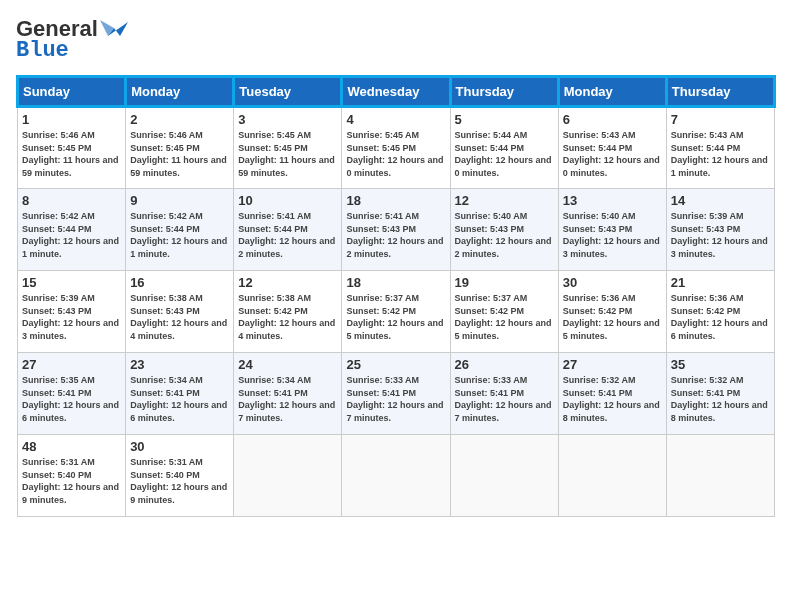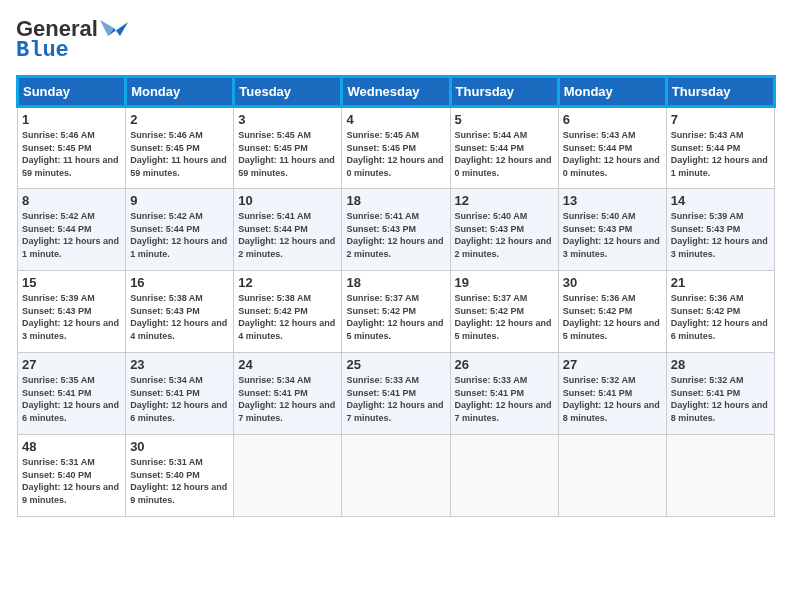--- a/index.html
+++ b/index.html
@@ -223,21 +223,21 @@
         </td>
         <td>
           <span class="day-num">26</span>
           <div class="day-info">Sunrise: 5:33 AM<br>Sunset: 5:41 PM<br>Daylight: 12 hours and 7 minutes.</div>
         </td>
         <td>
           <span class="day-num">27</span>
           <div class="day-info">Sunrise: 5:32 AM<br>Sunset: 5:41 PM<br>Daylight: 12 hours and 8 minutes.</div>
         </td>
         <td>
-          <span class="day-num">28</span>
+          <span class="day-num">35</span>
           <div class="day-info">Sunrise: 5:32 AM<br>Sunset: 5:41 PM<br>Daylight: 12 hours and 8 minutes.</div>
         </td>
       </tr>
       <tr>
         <td>
           <span class="day-num">48</span>
           <div class="day-info">Sunrise: 5:31 AM<br>Sunset: 5:40 PM<br>Daylight: 12 hours and 9 minutes.</div>
         </td>
         <td>
           <span class="day-num">30</span>

